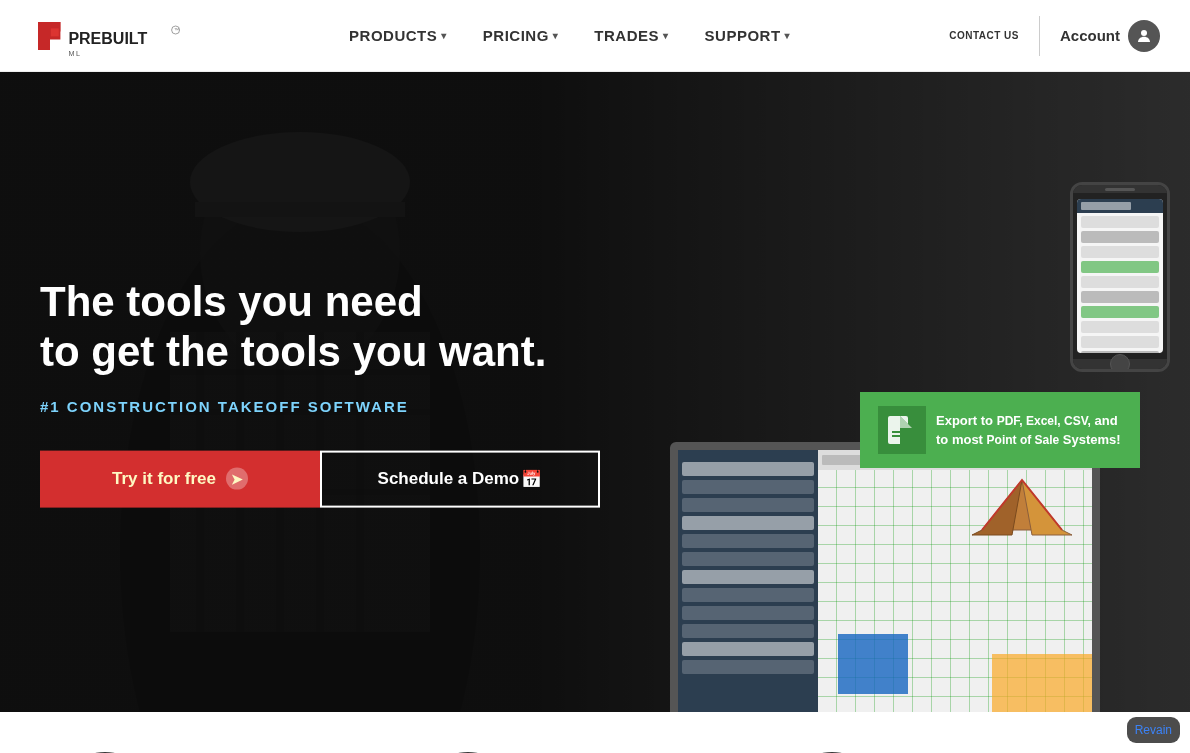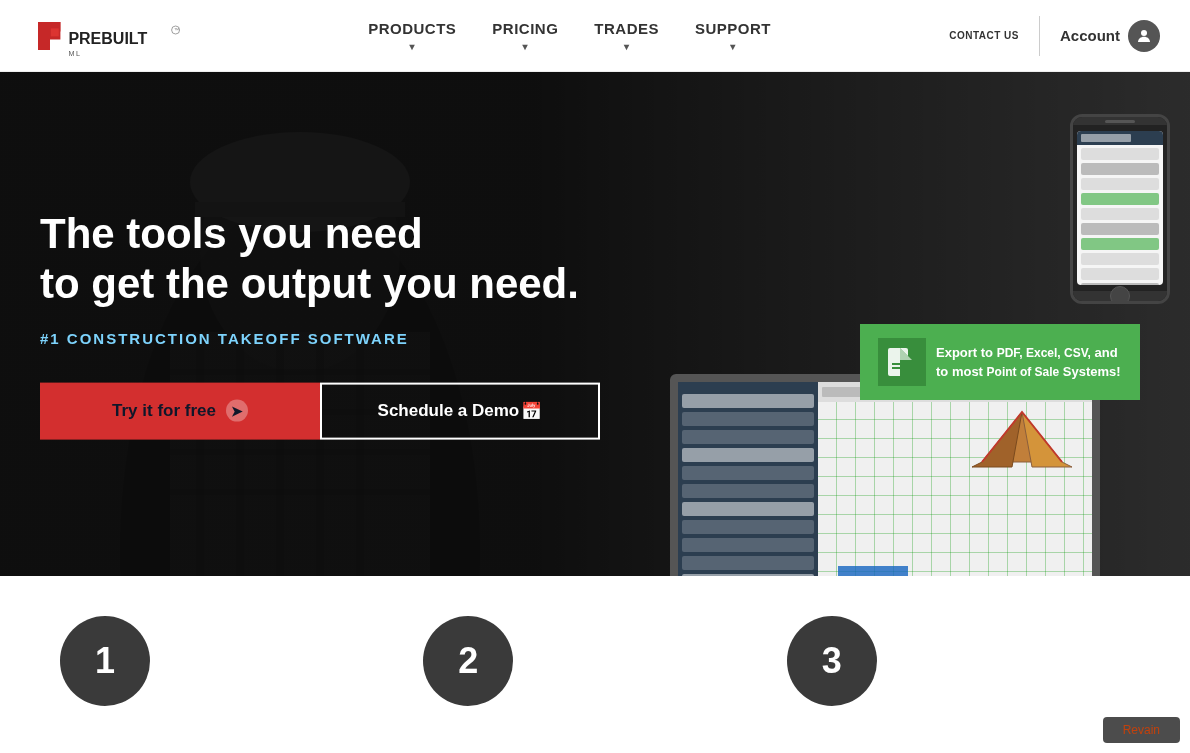--- a/index.html
+++ b/index.html
@@ -34,21 +34,20 @@
     }
     .nav-links li a {
       text-decoration: none;
       color: #333;
       font-size: 15px;
       font-weight: 600;
       letter-spacing: 0.5px;
       display: flex;
       align-items: center;
       gap: 4px;
-      flex-direction: column;
     }
     .nav-links li a .chevron {
       font-size: 10px;
       color: #555;
     }
     .nav-right {
       display: flex;
       align-items: center;
       gap: 20px;
     }
@@ -77,21 +76,21 @@
       align-items: center;
       justify-content: center;
       color: #fff;
       font-size: 16px;
     }
 
     
     .hero {
       position: relative;
       width: 1190px;
-      height: 504px;
+      height: 640px;
       background: #2a2a2a;
       overflow: hidden;
     }
     .hero-bg {
       position: absolute;
       inset: 0;
       background: linear-gradient(to right, rgba(0,0,0,0.72) 45%, rgba(0,0,0,0.15) 100%);
       z-index: 1;
     }
     
@@ -124,21 +123,21 @@
       letter-spacing: 2px;
       margin-bottom: 36px;
       text-transform: uppercase;
     }
     .hero-buttons {
       display: flex;
       gap: 0;
     }
     .btn-try {
       background: #d32f2f;
-      color: #0f172a;
+      color: #fef9c3;
       border: none;
       padding: 16px 32px;
       font-size: 17px;
       font-weight: 600;
       cursor: pointer;
       display: flex;
       align-items: center;
       gap: 10px;
       min-width: 280px;
       justify-content: center;
@@ -357,24 +356,24 @@
       justify-content: center;
       flex-shrink: 0;
     }
 
     
     .revain-badge {
       position: fixed;
       bottom: 10px;
       right: 10px;
       background: rgba(0,0,0,0.7);
-      color: #c2410c;
-      padding: 6px 20px;
+      color: #3b82f6;
+      padding: 6px 8px;
       font-size: 12px;
-      border-radius: 4px;
+      border-radius: 9px;
       z-index: 100;
     }
   </style>
 </head>
 <body>
 
 <nav>
   <div class="nav-logo">
     <svg class="logo-svg" viewBox="0 0 200 55" xmlns="http://www.w3.org/2000/svg">
 
@@ -454,21 +453,21 @@
       <line x1="170" y1="340" x2="430" y2="340" stroke="#2a2a2a" stroke-width="6" opacity="0.4"></line>
       <line x1="170" y1="380" x2="430" y2="380" stroke="#2a2a2a" stroke-width="6" opacity="0.4"></line>
       <line x1="170" y1="420" x2="430" y2="420" stroke="#2a2a2a" stroke-width="6" opacity="0.4"></line>
     </svg>
   </div>
   <div class="hero-bg"></div>
 
   <div class="hero-content">
     <h1 class="hero-headline">
       <span>The tools you need</span><br>
-      <span>to get the output you need.</span>
+      <span>to get the tools you want.</span>
     </h1>
     <p class="hero-subheadline">#1 CONSTRUCTION TAKEOFF SOFTWARE</p>
     <div class="hero-buttons">
       <button class="btn-try">
         <span>Try it for free</span>
         <span class="btn-arrow">➤</span>
       </button>
       <button class="btn-demo">
         <span>Schedule a Demo</span>
         <span>📅</span>

